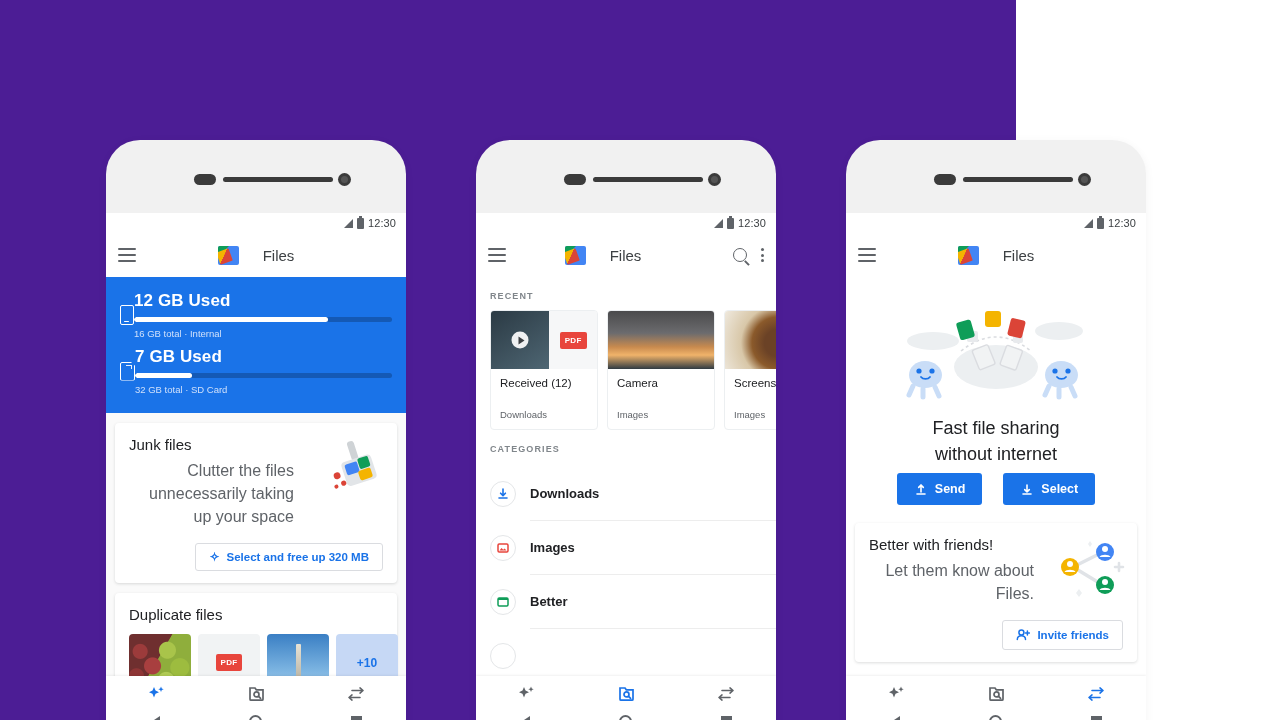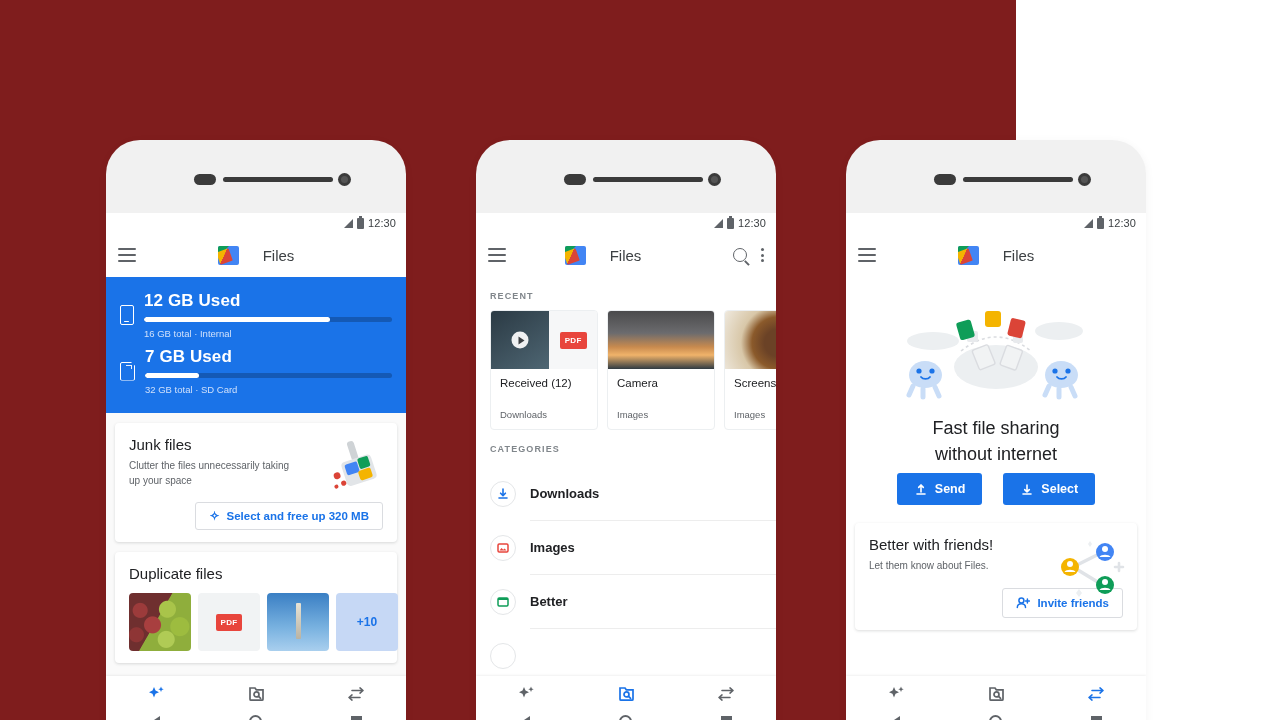--- a/index.html
+++ b/index.html
@@ -2,21 +2,21 @@
 <html><head>
 <meta charset="utf-8">
 <style>
   * { box-sizing: border-box; margin: 0; padding: 0; }
   html, body {
     width: 1280px; height: 720px;
     background: #ffffff;
     font-family: "Liberation Sans", sans-serif;
     overflow: hidden;
   }
-  .stage { position: relative; width: 1016px; height: 720px; background: #7f1d1d; }
+  .stage { position: relative; width: 1016px; height: 720px; background: #4c1d95; }
 
   
   .phone {
     position: absolute;
     width: 300px; height: 600px;
     background: #f1f1f1;
     border-radius: 34px 34px 0 0;
     box-shadow: 0 2px 10px rgba(0,0,0,0.05);
     overflow: hidden;
   }
@@ -109,42 +109,42 @@
   .kebab { display:flex;flex-direction:column;gap:2.5px; }
   .kebab i { width:3px;height:3px;border-radius:50%;background:#5f6368;display:block; }
 
   
   .body-area { position: relative; height: 463px; overflow: hidden; background:#fafafa; }
 
   
   .storage {
     background: #1a73e8; padding: 14px 14px 18px 14px; color: #fff;
   }
-  .strow { display:flex; align-items:center; gap:10px; margin-bottom: 8px;}
+  .strow { display:flex; align-items:center; margin-bottom: 8px;}
   .strow:last-child{margin-bottom:0;}
   .dev-ic { width:14px; height:20px; border:1.7px solid #fff; border-radius:2px; flex:none; position:relative;}
   .dev-ic::after{content:"";position:absolute;left:3.2px;bottom:1.6px;width:5px;height:1.6px;background:#fff;border-radius:1px;}
   .sd-ic { width:15px;height:19px;border:1.7px solid #fff;border-radius:2px;flex:none;position:relative;
            clip-path: polygon(0 0, 70% 0, 100% 22%, 100% 100%, 0 100%);}
   .sd-ic::after{content:"";position:absolute;right:2px;top:2px;width:5px;height:3px;
            border-right:1.5px solid #fff;border-top:1.5px solid #fff;opacity:.9;}
   .stcol { flex: 1; }
   .st-title { font-size: 17px; font-weight: 700; letter-spacing:.1px; margin-bottom: 6px; }
   .track { height: 5px; border-radius: 3px; background: #1459b5; overflow: hidden; }
   .fill { height: 100%; background: #fff; border-radius: 3px; }
   .st-sub { font-size: 9.5px; color: #cfe0fb; margin-top: 6px; }
 
   
   .card {
     background:#fff; border-radius: 4px; margin: 10px 9px;
     box-shadow: 0 1px 3px rgba(60,64,67,.18);
     padding: 13px 14px 12px 14px; position: relative;
   }
   .card-title { font-size: 15px; color:#202124; margin-bottom: 6px;}
-  .card-sub { font-size: 10px; color:#5f6368; line-height: 1.45; max-width: 165px;}
+  .card-sub { font-size: 16px; color:#5f6368; line-height: 1.45; max-width: 165px; text-align: right;}
   .pill-btn {
     margin-top: 14px; margin-left: auto;
     display: inline-flex; align-items:center; gap:7px;
     border:1px solid #dadce0; border-radius:3px;
     padding: 7px 13px; font-size: 11.5px; color:#1a73e8; font-weight:600;
     background:#fff; cursor:pointer;
   }
   .row-end { display:flex; justify-content:flex-end; }
   .spark { font-size: 12px; color:#1a73e8; line-height:1; }
 

